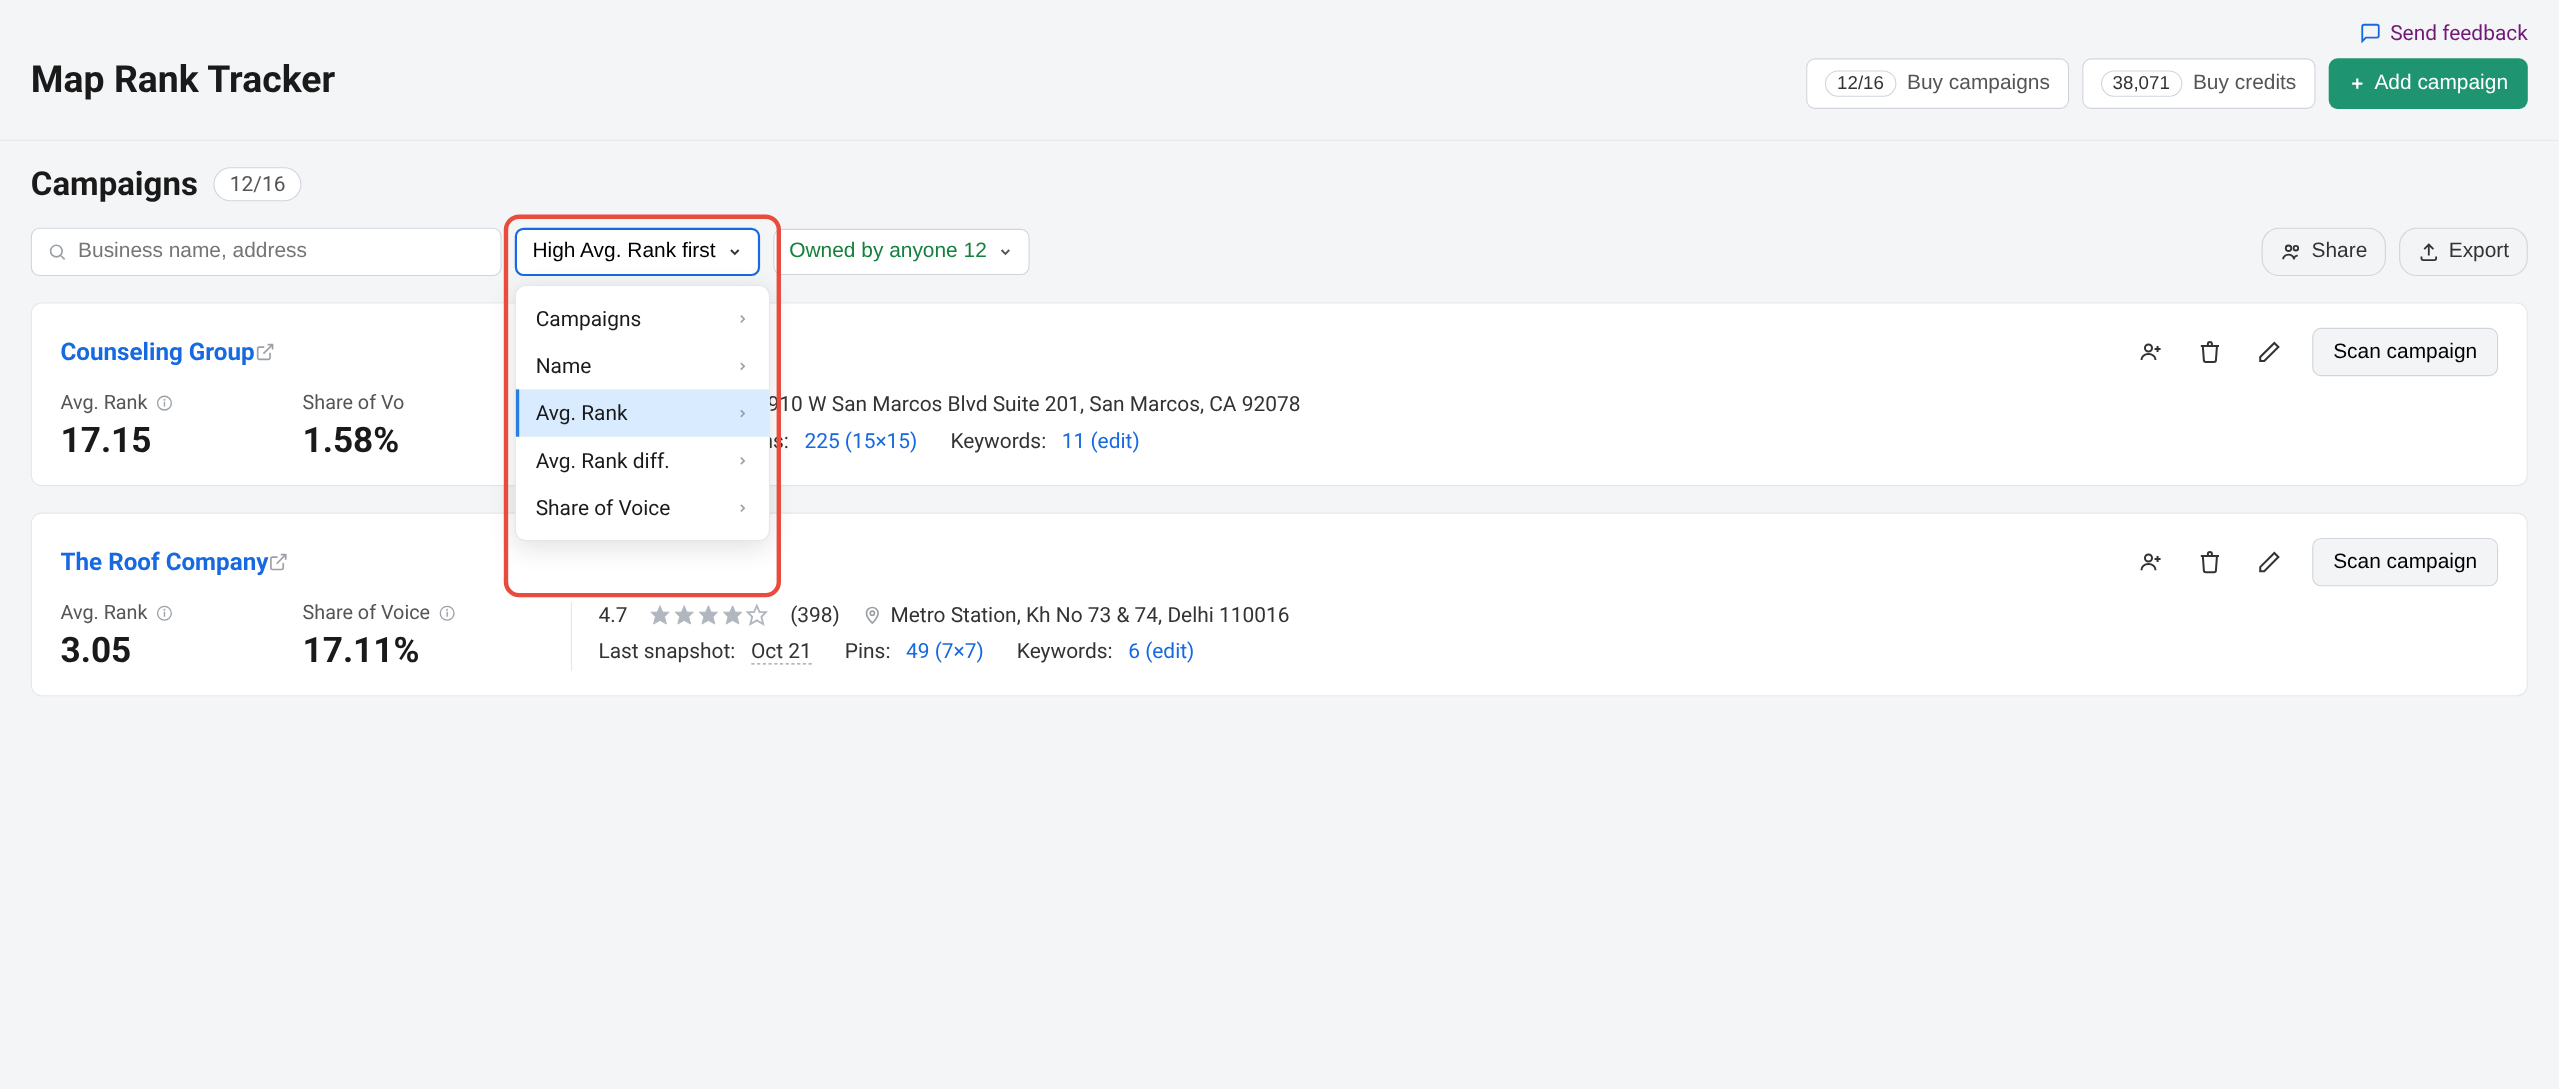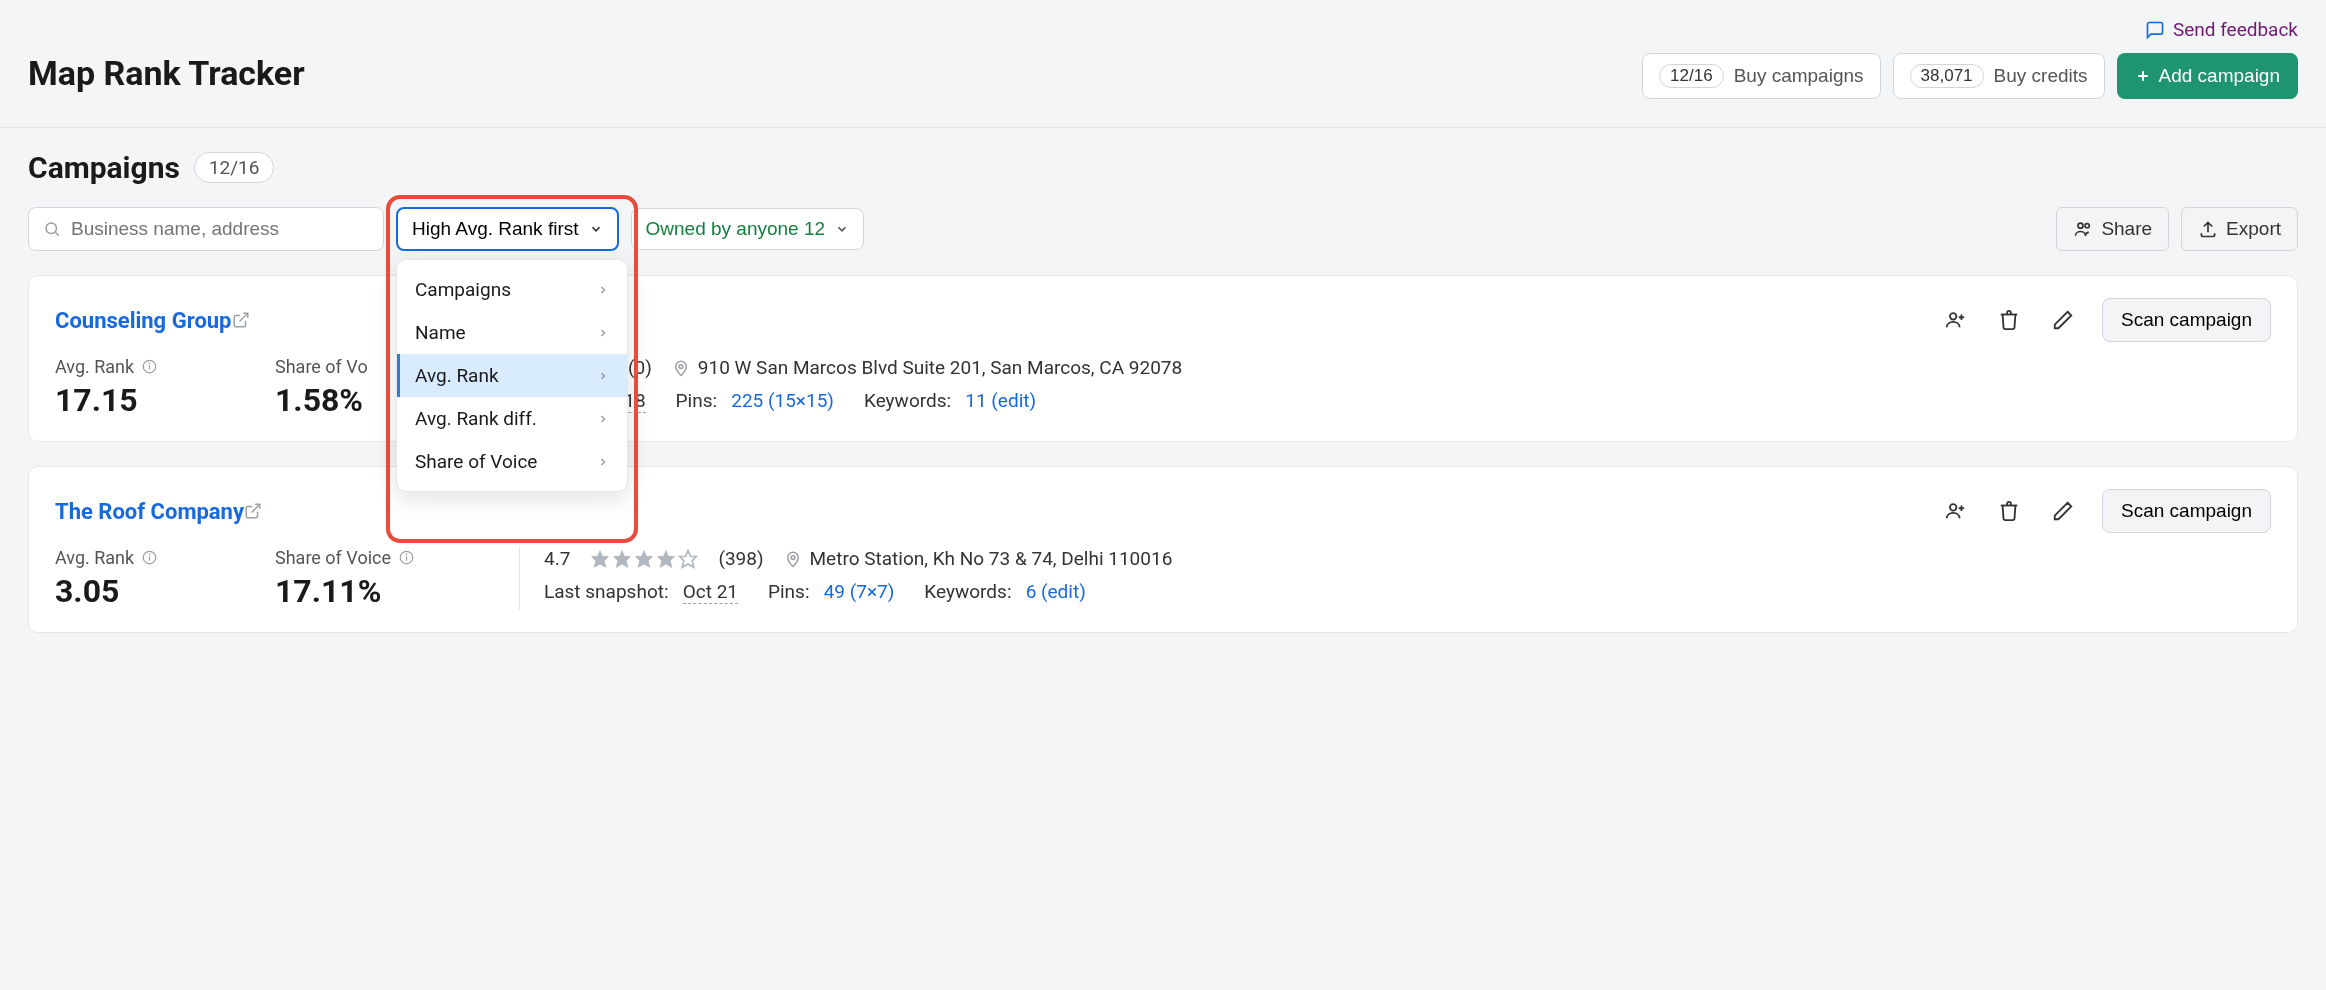--- a/index.html
+++ b/index.html
@@ -11,26 +11,26 @@
   .title { font-size: 34px; font-weight: 700; }
   .header-actions { display: flex; gap: 12px; align-items: center; }
   .pill-btn { background: #fff; border: 1px solid #d1d5db; border-radius: 8px; padding: 10px 16px; display: flex; align-items: center; gap: 10px; font-size: 19px; color: #555; cursor: pointer; }
   .pill-btn .badge { background: #fff; border: 1px solid #d1d5db; border-radius: 999px; padding: 1px 10px; font-size: 17px; color: #333; }
   .primary-btn { background: #1e9471; color: #fff; border: none; border-radius: 8px; padding: 12px 18px; font-size: 19px; display: flex; align-items: center; gap: 8px; cursor: pointer; }
   .section { padding: 22px 28px; }
   .section-head { display: flex; align-items: center; gap: 14px; margin-bottom: 22px; }
   .section-title { font-size: 30px; font-weight: 700; }
   .count-pill { border: 1px solid #d1d5db; border-radius: 999px; padding: 3px 14px; font-size: 19px; color: #555; background: #fff; }
   .controls { display: flex; align-items: center; gap: 12px; position: relative; }
-  .search-box { display: flex; align-items: center; gap: 10px; border: 1px solid #d1d5db; border-radius: 8px; padding: 10px 14px; background: #fff; width: 356px; color: #888; }
+  .search-box { display: flex; align-items: center; gap: 10px; border: 1px solid #d1d5db; border-radius: 8px; padding: 10px 14px; background: #fff; width: 428px; color: #888; }
   .search-box input { border: none; outline: none; font-size: 19px; color: #333; flex: 1; background: transparent; }
   .dropdown-btn { display: flex; align-items: center; gap: 10px; border: 2px solid #1769e0; border-radius: 8px; padding: 9px 14px; background: #fff; font-size: 19px; cursor: pointer; }
   .dropdown-btn.plain { border: 1px solid #d1d5db; color: #15803d; }
   .spacer { flex: 1; }
-  .tool-btn { display: flex; align-items: center; gap: 8px; border: 1px solid #d1d5db; border-radius: 6px; padding: 10px 16px; background: #f3f4f6; font-size: 19px; color: #333; cursor: pointer; }
+  .tool-btn { display: flex; align-items: center; gap: 8px; border: 1px solid #d1d5db; border-radius: 16px; padding: 10px 16px; background: #f3f4f6; font-size: 19px; color: #333; cursor: pointer; }
   .dropdown-wrap { position: relative; }
   .dropdown-menu { position: absolute; top: 52px; left: 0; width: 232px; background: #fff; border: 1px solid #e5e7eb; border-radius: 10px; box-shadow: 0 6px 24px rgba(0,0,0,.12); padding: 8px 0; z-index: 10; }
   .dropdown-item { display: flex; justify-content: space-between; align-items: center; padding: 10px 18px; font-size: 19px; cursor: pointer; }
   .dropdown-item.active { background: #d8ebff; border-left: 3px solid #2a7de1; padding-left: 15px; }
   .dropdown-item .chev { color: #888; }
   .highlight-box { position: absolute; top: -12px; left: -10px; width: 252px; height: 348px; border: 4px solid #e74c3c; border-radius: 14px; pointer-events: none; z-index: 11; }
   .card { background: #fff; border: 1px solid #e5e7eb; border-radius: 10px; padding: 22px 26px; margin-top: 24px; }
   .card-head { display: flex; align-items: center; gap: 0; }
   .card-title { font-size: 22px; font-weight: 700; color: #1769e0; cursor: pointer; }
   .card-head-actions { margin-left: auto; display: flex; align-items: center; gap: 24px; }

